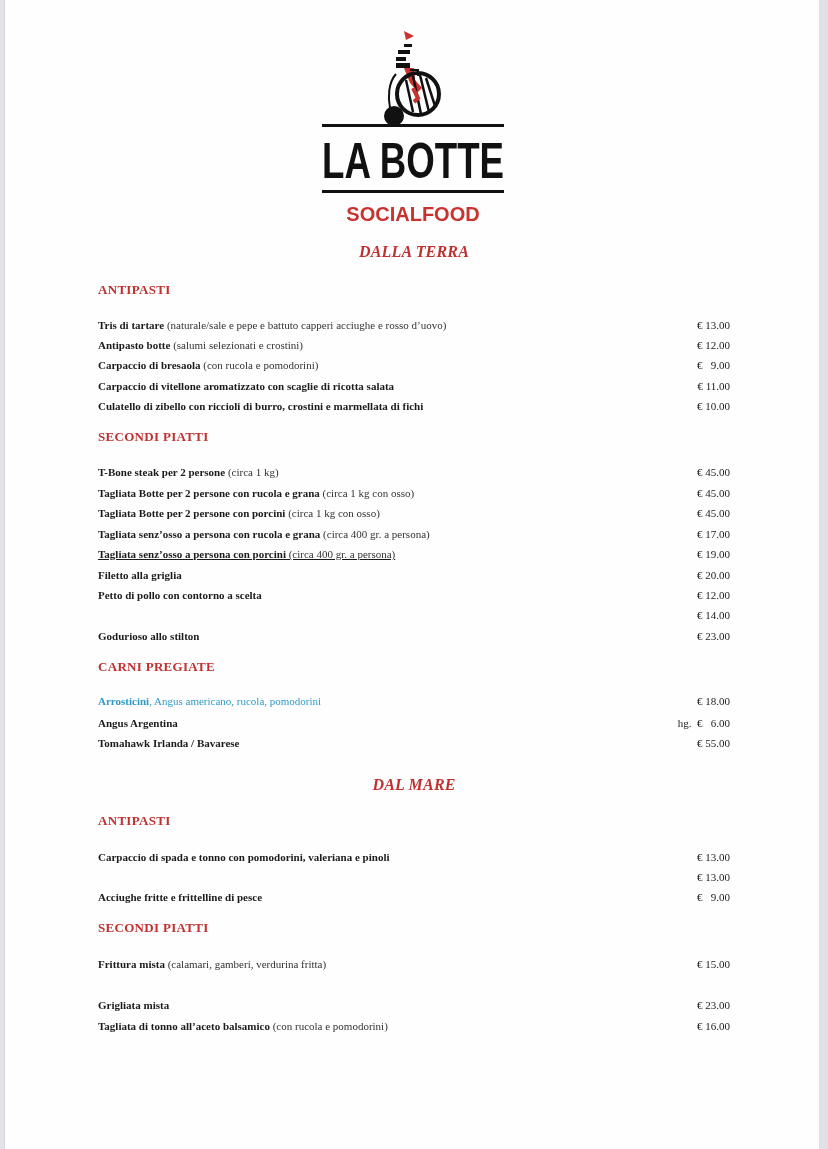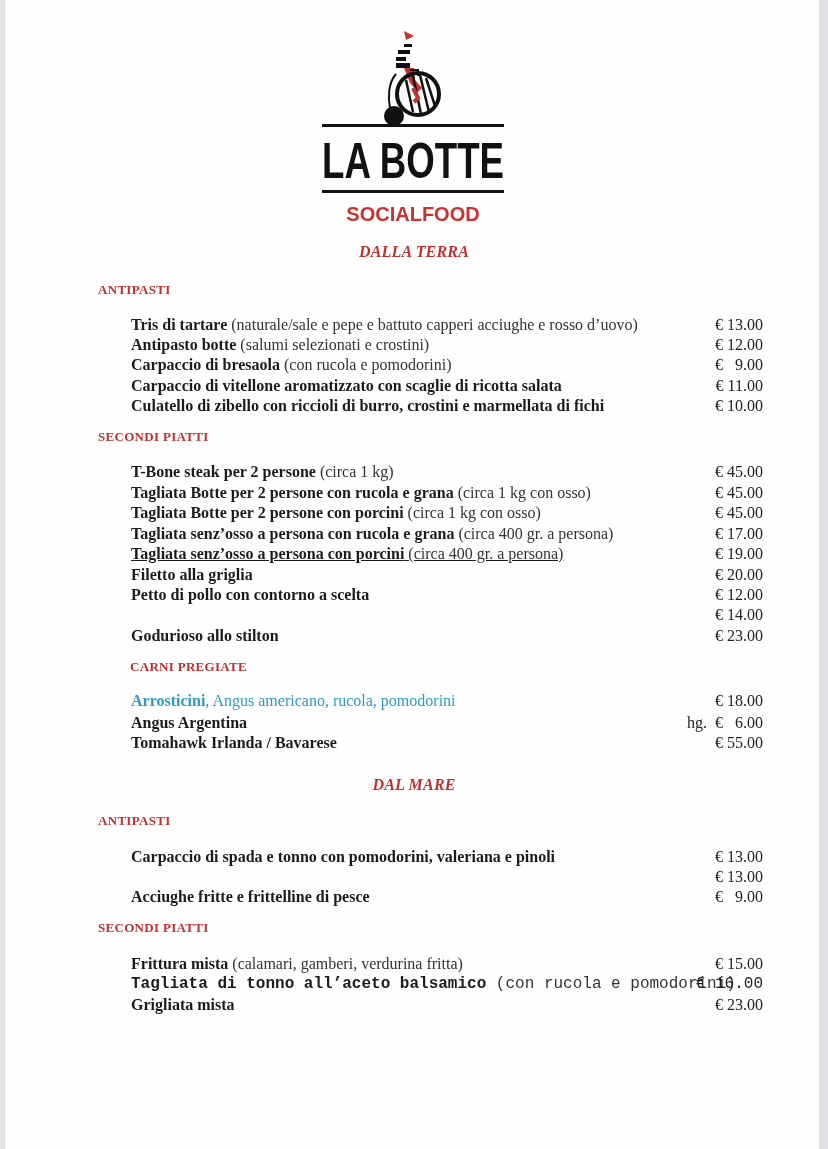--- a/index.html
+++ b/index.html
@@ -21,21 +21,21 @@
     position:absolute; left:0; width:828px; text-align:center;
     font-size:16px; font-style:italic; font-weight:bold; color:#c0302f;
     letter-spacing:0.2px;
   }
   .h-sec {
     position:absolute; left:98px;
     font-size:13px; font-weight:bold; color:#c0302f; letter-spacing:0.3px;
   }
   .row {
     position:absolute; left:98px; width:632px; height:20px;
-    font-size:16px; color:#1b1b1b; line-height:20px;margin-left:33px;
+    font-size:11px; color:#1b1b1b; line-height:20px;
   }
   .row .name { font-weight:bold; }
   .row .desc { font-weight:normal; color:#333; }
   .row .price { position:absolute; right:0; top:0; color:#222; white-space:pre; }
   .row.blue .name, .row.blue .desc { color:#2f9bc4; }
 </style>
 </head>
 <body>
 
 <div class="page"></div>
@@ -80,28 +80,28 @@
 <div class="row" style="top:462px;"><span class="name">T-Bone steak per 2 persone</span><span class="desc"> (circa 1 kg)</span><span class="price">€ 45.00</span></div>
 <div class="row" style="top:483px;"><span class="name">Tagliata Botte per 2 persone con rucola e grana</span><span class="desc"> (circa 1 kg con osso)</span><span class="price">€ 45.00</span></div>
 <div class="row" style="top:503px;"><span class="name">Tagliata Botte per 2 persone con porcini</span><span class="desc"> (circa 1 kg con osso)</span><span class="price">€ 45.00</span></div>
 <div class="row" style="top:524px;"><span class="name">Tagliata senz’osso a persona con rucola e grana</span><span class="desc"> (circa 400 gr. a persona)</span><span class="price">€ 17.00</span></div>
 <div class="row" style="top:544px;text-decoration:underline;"><span class="name">Tagliata senz’osso a persona con porcini</span><span class="desc"> (circa 400 gr. a persona)</span><span class="price">€ 19.00</span></div>
 <div class="row" style="top:565px;"><span class="name">Filetto alla griglia</span><span class="desc"></span><span class="price">€ 20.00</span></div>
 <div class="row" style="top:585px;"><span class="name">Petto di pollo con contorno a scelta</span><span class="desc"></span><span class="price">€ 12.00</span></div>
 <div class="row" style="top:605px;"><span class="desc"></span><span class="price">€ 14.00</span></div>
 <div class="row" style="top:626px;"><span class="name">Godurioso allo stilton</span><span class="desc"></span><span class="price">€ 23.00</span></div>
 
-<div class="h-sec" style="top:659px;margin-left:32px;">CARNI PREGIATE</div>
+<div class="h-sec" style="top:659px;">CARNI PREGIATE</div>
 <div class="row blue" style="top:691px;"><span class="name">Arrosticini</span><span class="desc">,  Angus americano, rucola, pomodorini</span><span class="price">€ 18.00</span></div>
 <div class="row" style="top:713px;"><span class="name">Angus Argentina</span><span class="desc"></span><span class="price">hg.  €   6.00</span></div>
 <div class="row" style="top:733px;"><span class="name">Tomahawk Irlanda / Bavarese</span><span class="desc"></span><span class="price">€ 55.00</span></div>
 
 <div class="h-cat" style="top:776px;">DAL MARE</div>
 
 <div class="h-sec" style="top:813px;">ANTIPASTI</div>
 <div class="row" style="top:847px;"><span class="name">Carpaccio di spada e tonno con pomodorini, valeriana e pinoli</span><span class="desc"></span><span class="price">€ 13.00</span></div>
 <div class="row" style="top:867px;"><span class="desc"></span><span class="price">€ 13.00</span></div>
 <div class="row" style="top:887px;"><span class="name">Acciughe fritte e frittelline di pesce</span><span class="desc"></span><span class="price">€   9.00</span></div>
 
 <div class="h-sec" style="top:920px;">SECONDI PIATTI</div>
 <div class="row" style="top:954px;"><span class="name">Frittura mista</span><span class="desc"> (calamari, gamberi, verdurina fritta)</span><span class="price">€ 15.00</span></div>
-<div class="row" style="top:974px;font-family:Liberation Mono, monospace;"><span class="name">Tagliata di tonno all’aceto balsamico</span><span class="desc"> (con rucola e pomodorini)</span><span class="price">€ 16.00</span></div>
+<div class="row" style="top:1016px;"><span class="name">Tagliata di tonno all’aceto balsamico</span><span class="desc"> (con rucola e pomodorini)</span><span class="price">€ 16.00</span></div>
 <div class="row" style="top:995px;"><span class="name">Grigliata mista</span><span class="desc"></span><span class="price">€ 23.00</span></div>
 
 </body></html>

